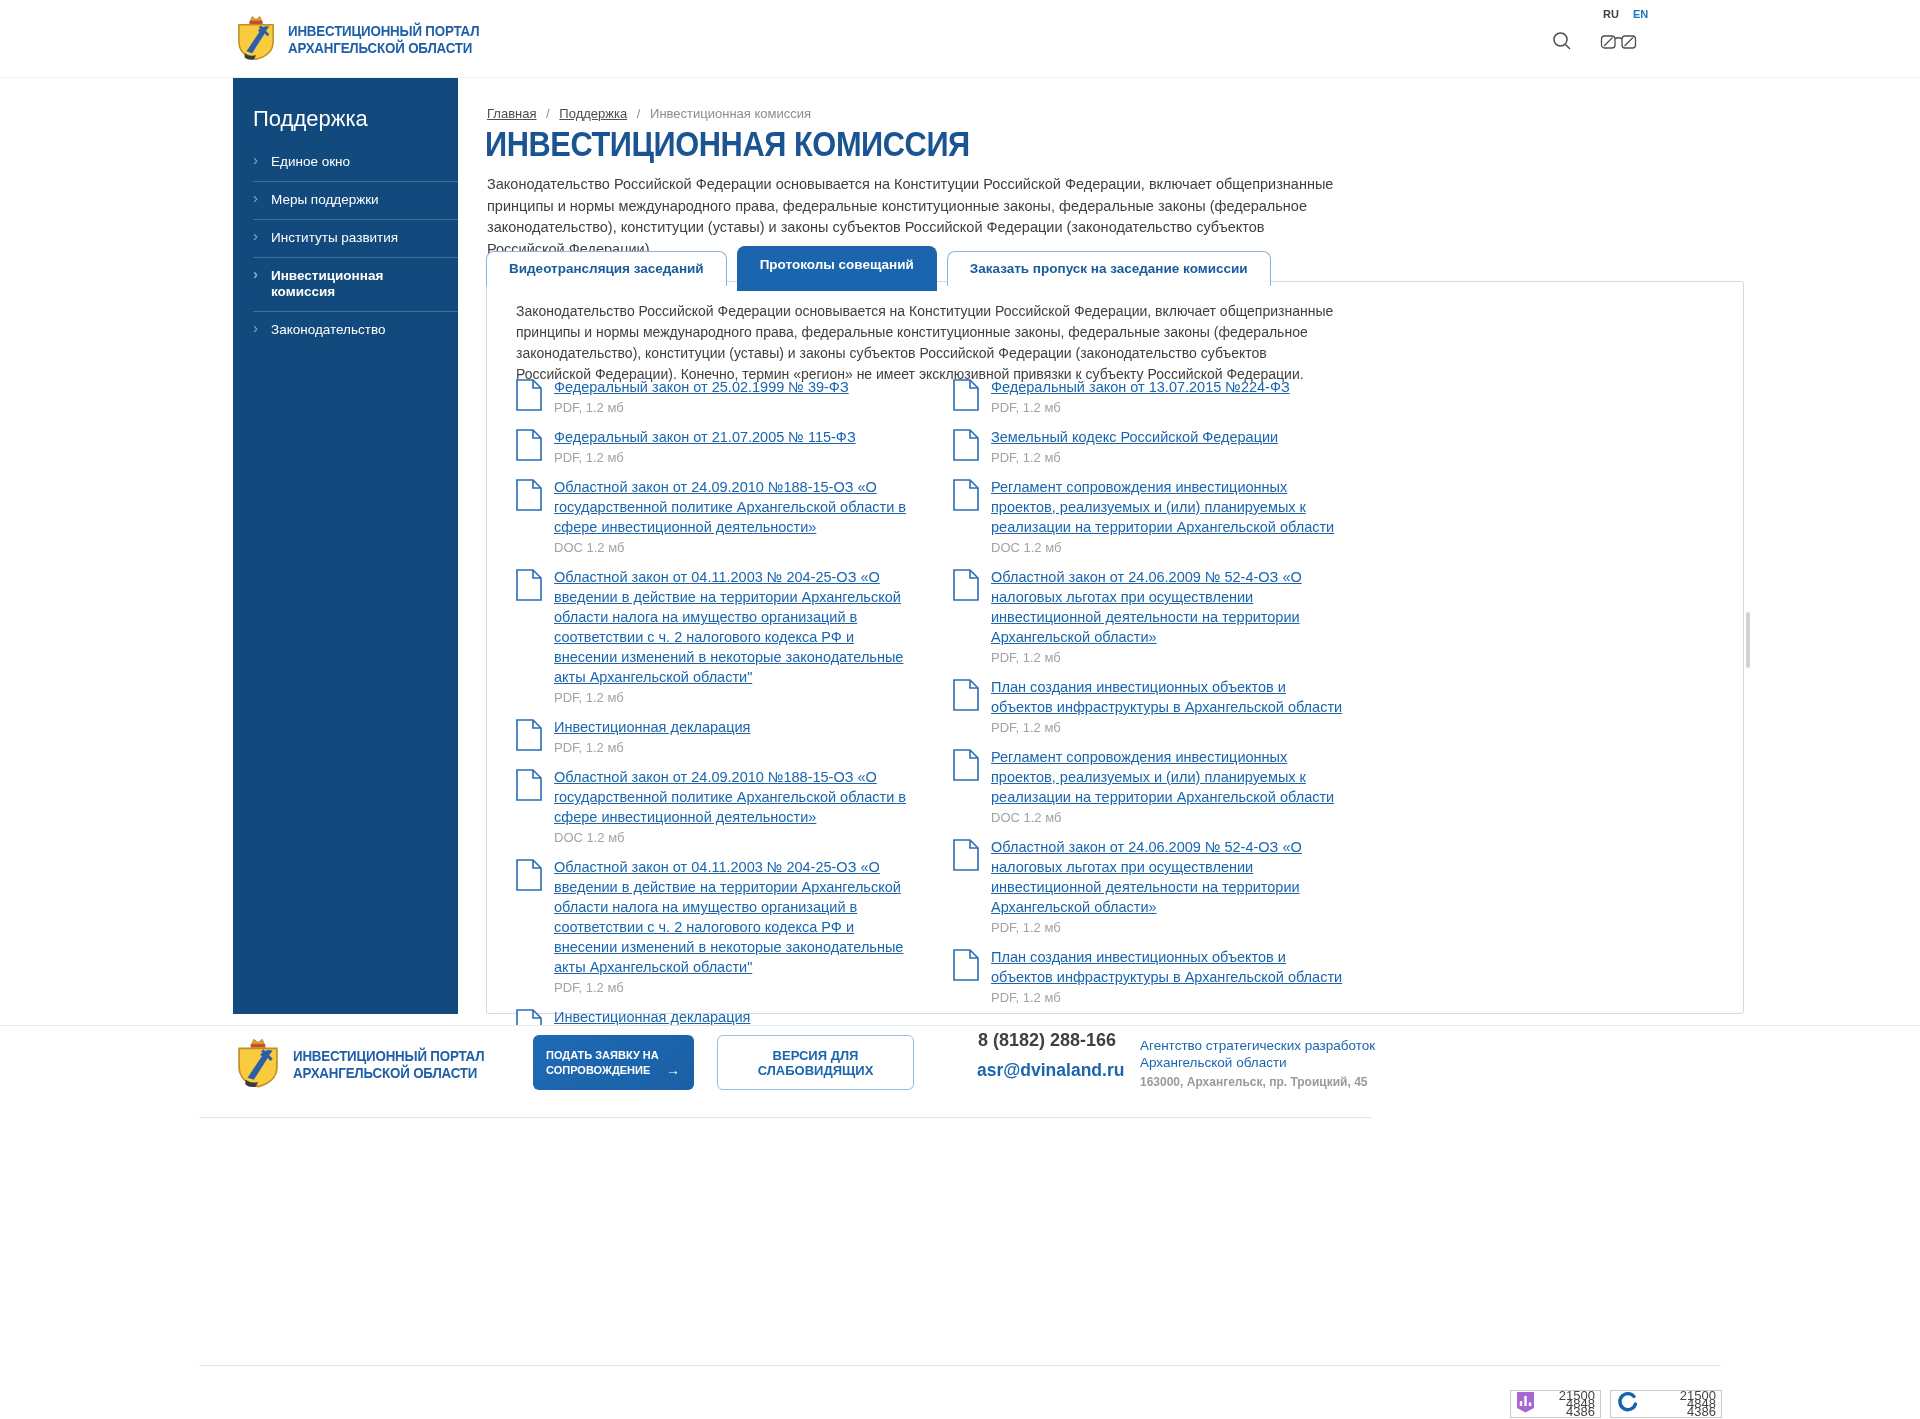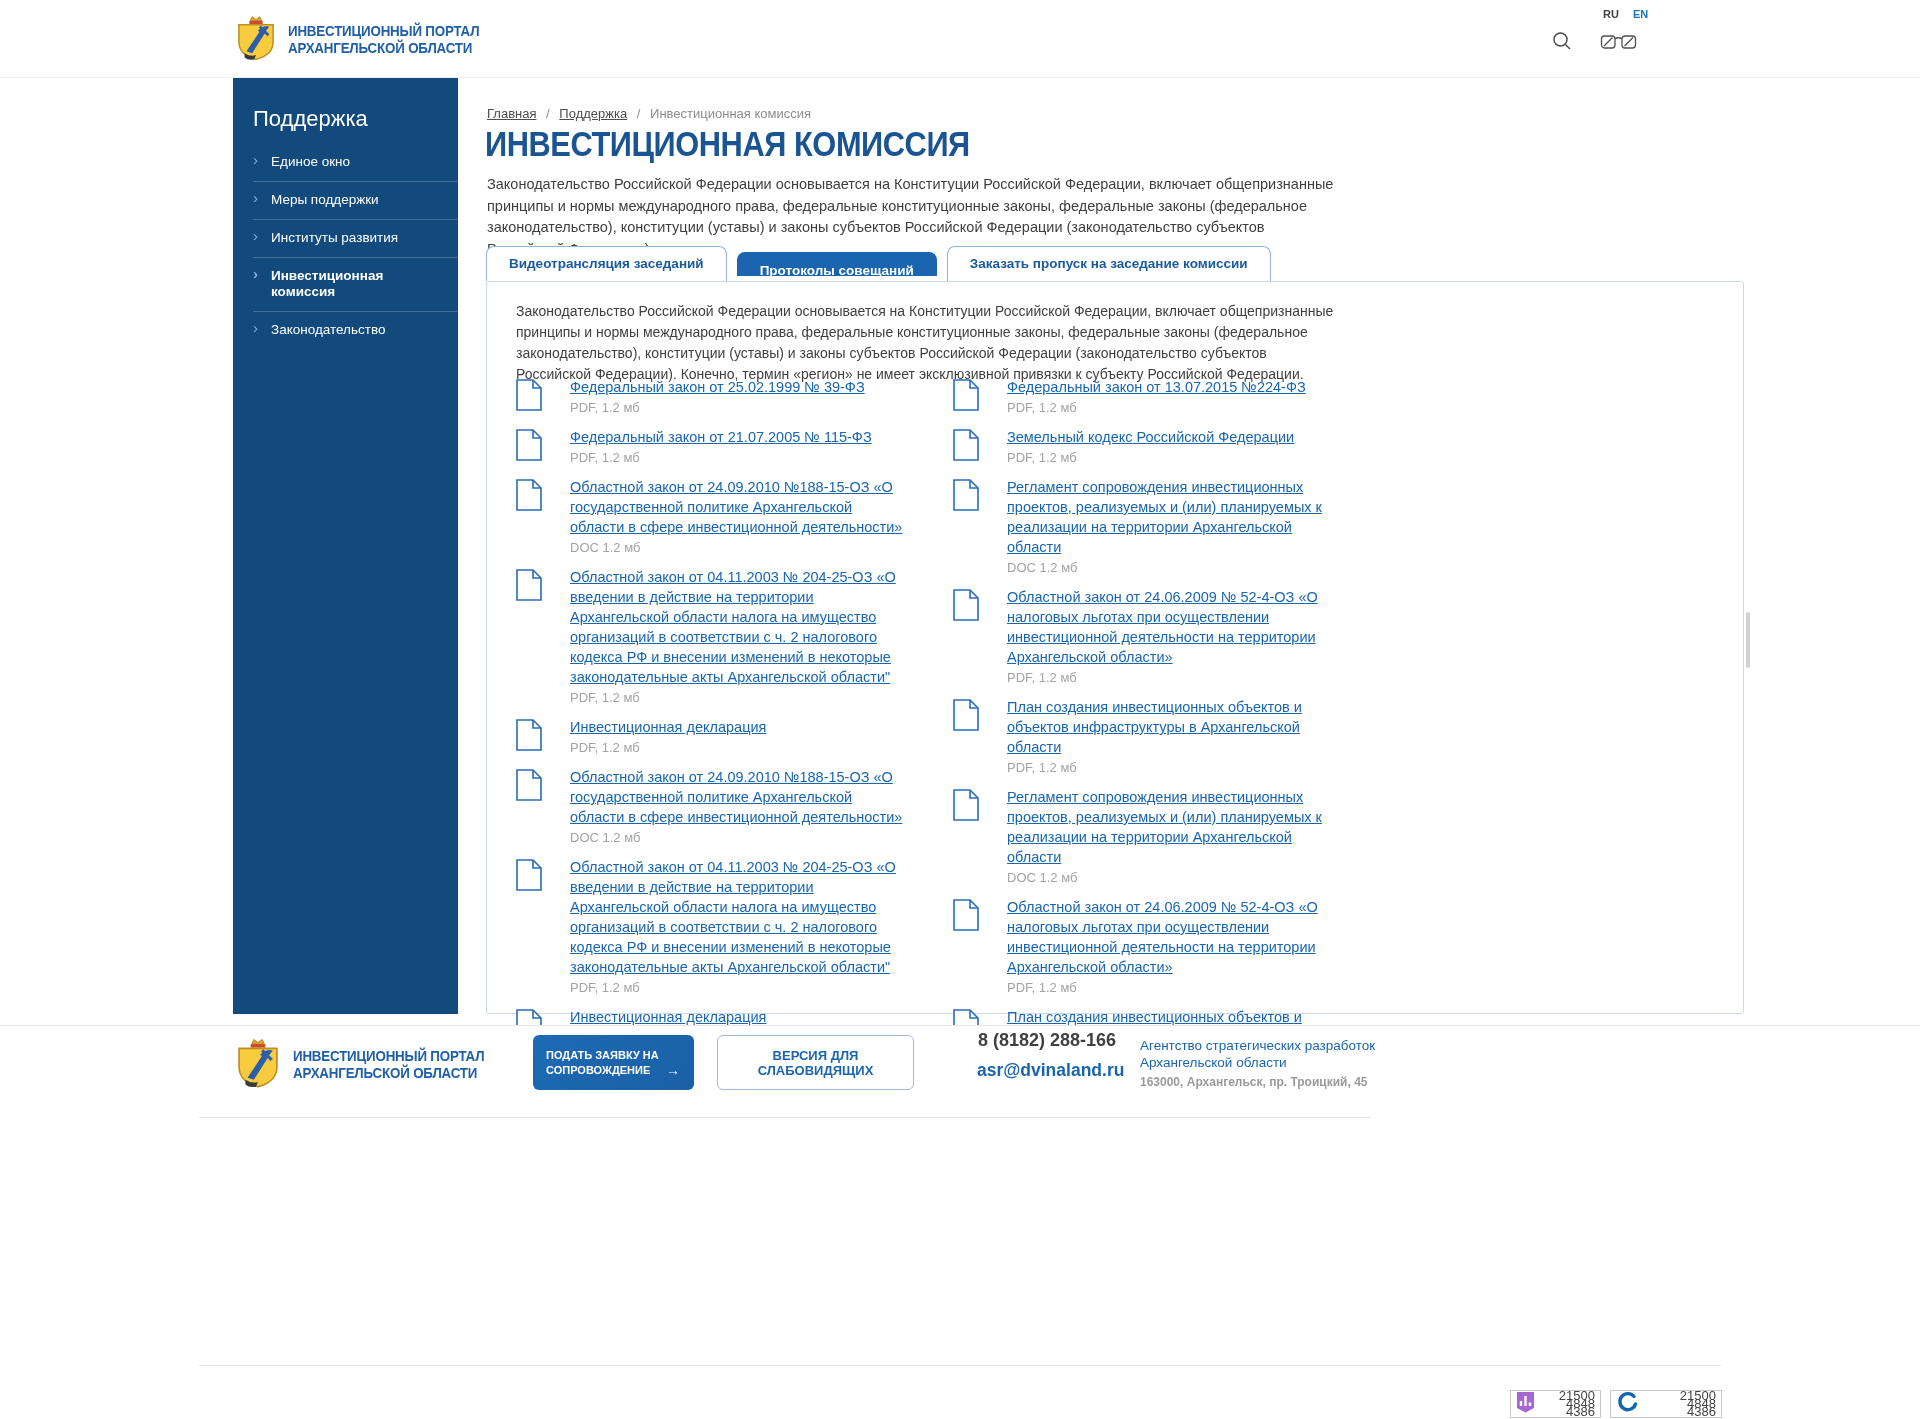--- a/index.html
+++ b/index.html
@@ -34,28 +34,28 @@
 
   
   .breadcrumb { position:absolute; left:487px; top:106px; font-size:13px; color:#8c8c8c; }
   .breadcrumb a { color:#4d4d4d; text-decoration:underline; }
   .breadcrumb .sep { margin:0 6px; color:#8c8c8c; }
   .page-title { position:absolute; left:485px; top:124px; font-size:35px; font-weight:bold; color:#1b5493; letter-spacing:-0.5px; transform:scaleX(0.88); transform-origin:left top; white-space:nowrap; }
   .intro { position:absolute; left:487px; top:174px; width:858px; font-size:14.5px; line-height:21.5px; color:#3f3f3f; }
 
   .tabs { position:absolute; left:486px; top:246px; display:flex; gap:10px; z-index:2; align-items:center; }
   .tab { height:35px; line-height:34px; padding:0 22px; border:1px solid #8fb4d6; border-bottom:none; border-radius:8px 8px 0 0; font-size:13.5px; font-weight:bold; color:#1a5b9e; background:#fff; cursor:pointer; white-space:nowrap; }
-  .tab.active { background:#1a65ae; color:#fff; border-color:#1a65ae; height:24px; line-height:35px; }
+  .tab.active { background:#1a65ae; color:#fff; border-color:#1a65ae; height:45px; line-height:35px; }
 
   .panel { position:absolute; left:486px; top:281px; width:1258px; height:733px; border:1px solid #cbd9e8; border-radius:3px; background:#fff; }
   .panel-paragraph { position:absolute; left:29px; top:19px; width:818px; font-size:14px; line-height:21px; color:#3f3f3f; }
   .doc-col { position:absolute; top:95px; width:392px; display:flex; flex-direction:column; }
   .doc-col-left { left:29px; }
   .doc-col-right { left:466px; }
-  .doc-item { display:flex; gap:28px; margin-bottom:12px; }
+  .doc-item { display:flex; gap:12px; margin-bottom:12px; }
   .doc-icon { flex:0 0 26px; padding-top:2px; }
   .doc-body { display:flex; flex-direction:column; }
   .doc-title { font-size:14.5px; line-height:20px; color:#1a65ae; text-decoration:underline; }
   .doc-meta { font-size:13px; color:#a3a3a3; margin-top:3px; }
   .scroll-thumb { position:absolute; left:1746px; top:612px; width:4px; height:56px; background:#d2d2d2; border-radius:2px; cursor:pointer; }
 
   
   .footer { position:absolute; left:0; top:1025px; width:1920px; height:394px; background:#fff; border-top:1px solid #e7e7e7; }
   .f-logo { position:absolute; left:237px; top:11px; display:flex; align-items:center; gap:14px; }
   .f-btn-blue { position:absolute; left:533px; top:9px; width:161px; height:55px; background:linear-gradient(135deg,#1e6ab4 0%,#1a60a6 100%); border:none; border-radius:6px; color:#fff; font-family:inherit; font-size:11px; font-weight:bold; text-align:left; padding:12px 13px; line-height:15px; cursor:pointer; }

